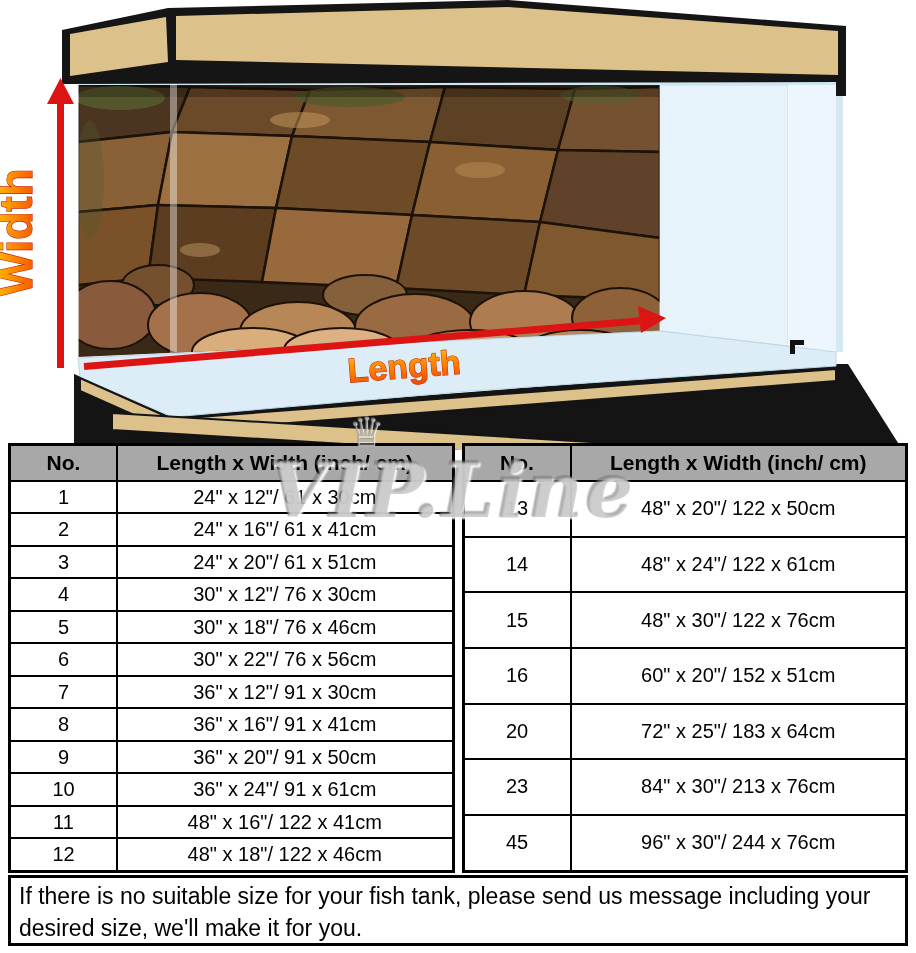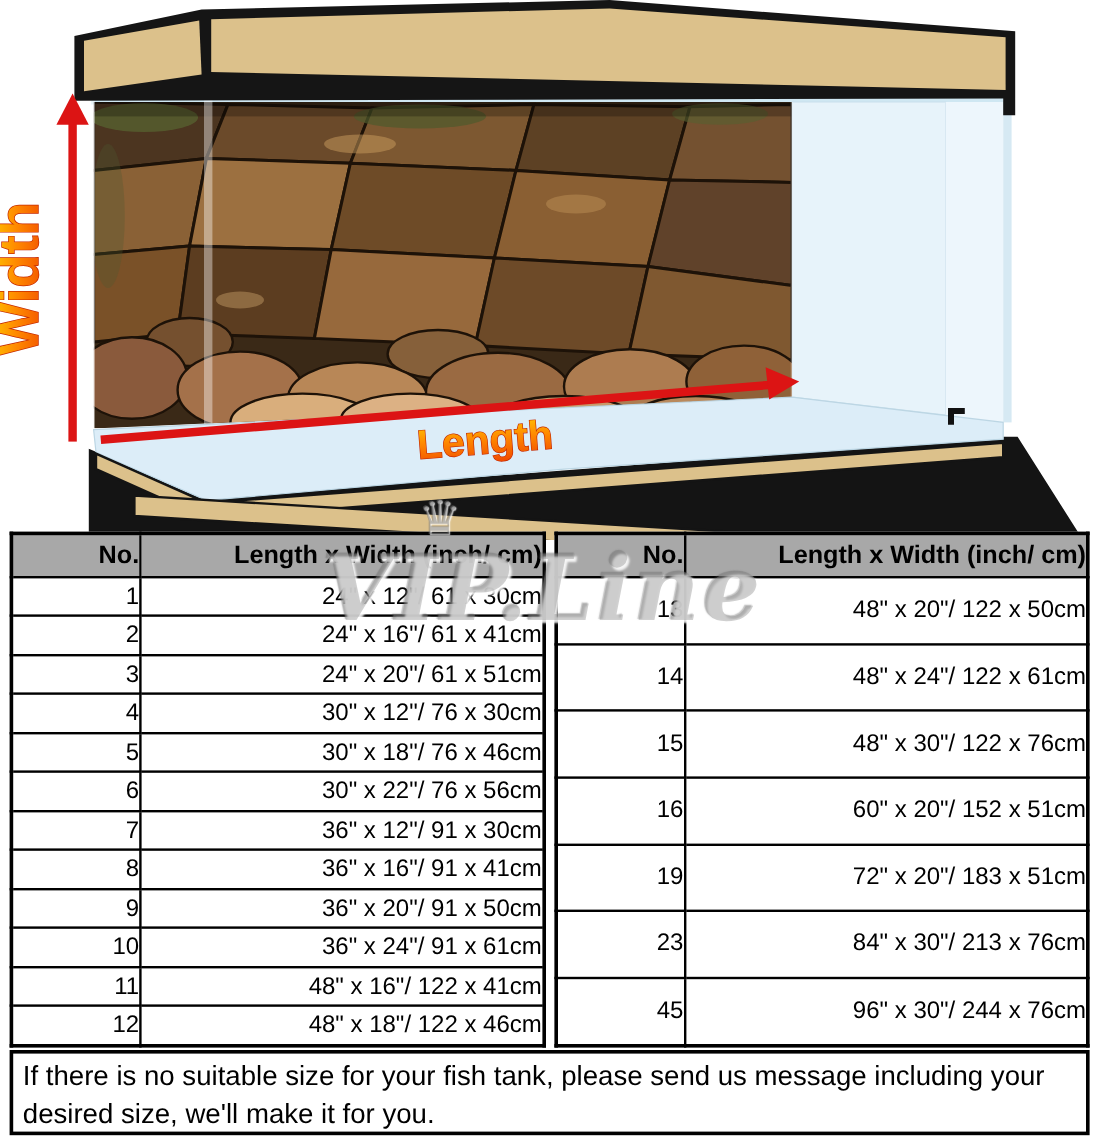--- a/index.html
+++ b/index.html
@@ -4,21 +4,21 @@
 <title>screenshot</title>
 <style>
   html,body{margin:0;padding:0;background:#fff;}
   body{width:916px;height:953px;font-family:"Liberation Sans",sans-serif;}
   .page{position:relative;width:916px;height:953px;overflow:hidden;background:#fff;}
   svg.illustration{position:absolute;top:0;left:0;display:block;}
 
   .tables-row{position:absolute;top:443px;left:8px;width:900px;height:430px;display:flex;gap:7px;}
   table.size-table{border-collapse:collapse;border:3px solid #000;width:447px;height:430px;
                    table-layout:fixed;background:#fff;}
-  .size-table th,.size-table td{border:2px solid #000;text-align:right;vertical-align:middle;
+  .size-table th,.size-table td{border:2px solid #000;text-align:center;vertical-align:middle;
                    padding:0;color:#000;overflow:hidden;white-space:nowrap;}
   .size-table th{background:#a8a8a8;font-size:21px;font-weight:bold;height:34px;}
   .size-table td{font-size:20px;}
   .size-table .col-no{width:105px;}
 
   .footer-note{position:absolute;top:875px;left:8px;width:900px;height:71px;box-sizing:border-box;
                border:3px solid #000;background:#fff;font-size:23px;line-height:32px;
                padding:2px 6px 0 8px;color:#000;}
 
   .watermark{position:absolute;left:268px;top:446px;width:430px;pointer-events:none;
@@ -213,22 +213,22 @@
           </tr>
           <tr>
             <td class="col-no">15</td>
             <td>48" x 30"/ 122 x 76cm</td>
           </tr>
           <tr>
             <td class="col-no">16</td>
             <td>60" x 20"/ 152 x 51cm</td>
           </tr>
           <tr>
-            <td class="col-no">19</td>
-            <td>72" x 20"/ 183 x 51cm</td>
+            <td class="col-no">20</td>
+            <td>72" x 25"/ 183 x 64cm</td>
           </tr>
           <tr>
             <td class="col-no">23</td>
             <td>84" x 30"/ 213 x 76cm</td>
           </tr>
           <tr>
             <td class="col-no">45</td>
             <td>96" x 30"/ 244 x 76cm</td>
           </tr>
         </tbody>

